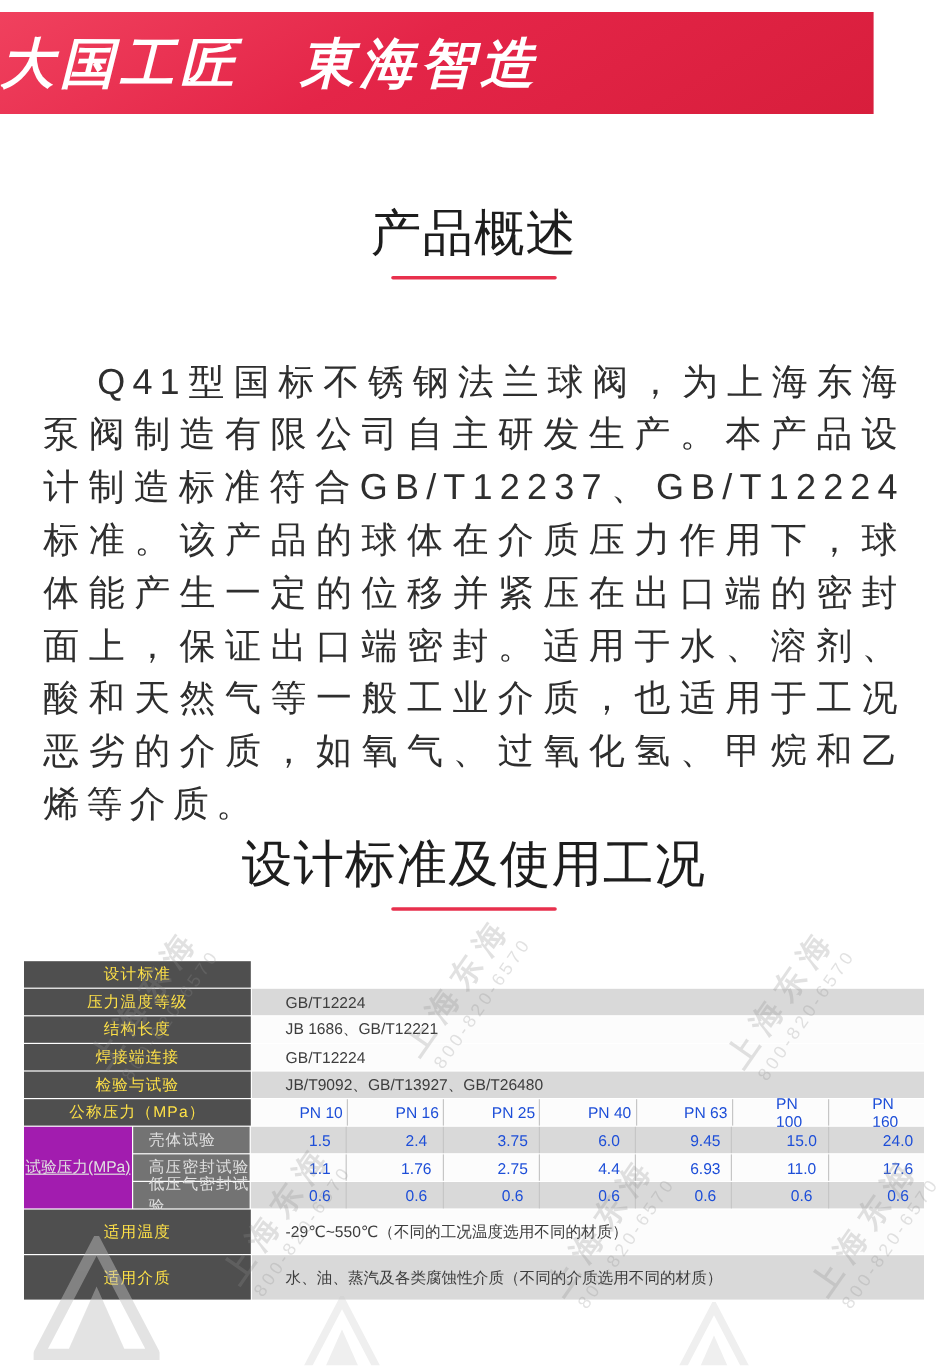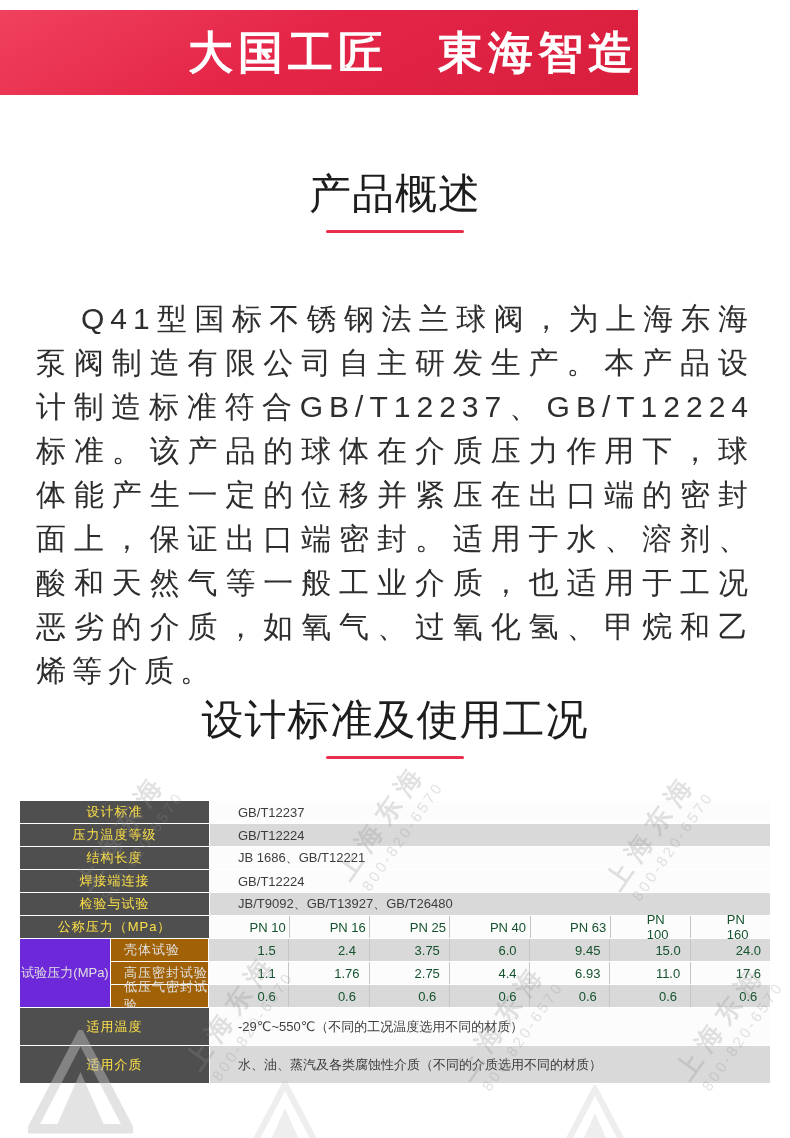--- a/index.html
+++ b/index.html
@@ -5,23 +5,23 @@
   * { box-sizing: border-box; margin: 0; padding: 0; }
   html, body { background: #ffffff; }
   body { font-family: "Liberation Sans", "DejaVu Sans", sans-serif; }
   .page {
     position: relative; width: 790px; height: 1138px;
     background: #ffffff; overflow: hidden; margin: 0 auto;
   }
 
   
   .banner {
-    position: absolute; top: 10px; left: 0; width: 638px; height: 85px;
+    position: absolute; top: 10px; left: 0; width: 728px; height: 85px;
     background: linear-gradient(150deg, #f0415e 0%, #e42548 45%, #d81e3c 100%);
-    display: flex; align-items: center; justify-content: flex-end;
+    display: flex; align-items: center; justify-content: flex-start; font-style: italic;
   }
   .banner-title {
     color: #ffffff; font-size: 45px; font-weight: bold; letter-spacing: 5px;
     white-space: pre;
   }
 
   
   .title-block {
     position: absolute; left: 0; width: 790px;
     display: flex; flex-direction: column; align-items: center;
@@ -56,36 +56,36 @@
     display: flex; align-items: center; justify-content: center;
     letter-spacing: 1px; flex-shrink: 0;
   }
   .t-value {
     flex: 1; margin-left: 1px; display: flex; align-items: center;
     padding-left: 28px; color: #3d3d3d;
   }
   .t-cells { flex: 1; margin-left: 1px; display: flex; }
   .t-cell {
     flex: 1; display: flex; align-items: center; justify-content: center;
-    color: #14532d; border-left: 1px solid #c6c6c6; padding-left: 36px;
+    color: #1d4ed8; border-left: 1px solid #c6c6c6; padding-left: 36px;
   }
   .t-cell:first-child { border-left: none; }
   .bg-a { background: #fcfcfc; }
   .bg-b { background: #d9d9d9; }
 
   
   .t-group { display: flex; margin-bottom: 1px; }
   .t-glabel {
-    width: 90px; background: #6d28d9; color: #e0e0e0; flex-shrink: 0;
-    display: flex; align-items: center; justify-content: center;
+    width: 90px; background: #a21caf; color: #e0e0e0; flex-shrink: 0;
+    display: flex; align-items: center; justify-content: center; text-decoration: underline;
   }
   .t-gbody { flex: 1; margin-left: 1px; display: flex; flex-direction: column; }
   .t-gbody .t-row:last-child { margin-bottom: 0; }
   .t-sublabel {
-    width: 97px; background: #a16207; color: #e0e0e0; flex-shrink: 0;
+    width: 97px; background: #737373; color: #e0e0e0; flex-shrink: 0;
     display: flex; align-items: center; padding-left: 13px; letter-spacing: 1px;
   }
 
   
   .wm-layer { position: absolute; inset: 0; pointer-events: none; z-index: 2; }
   .wm {
     position: absolute; transform: rotate(-55deg); transform-origin: center;
     color: #8f8f8f; opacity: 0.26; text-align: center; white-space: nowrap;
   }
   .wm .wm-cn { font-size: 26px; letter-spacing: 8px; font-weight: bold; }
@@ -110,21 +110,20 @@
 
   <div class="title-block" id="specs-titleblock">
     <div class="section-title">设计标准及使用工况</div>
     <div class="title-underline"></div>
   </div>
 
   <div class="spec-table">
 
     <div class="t-row">
       <div class="t-label">设计标准</div>
-      <div class="t-value bg-a">GB/T12237</div>
     </div>
 
     <div class="t-row">
       <div class="t-label">压力温度等级</div>
       <div class="t-value bg-b">GB/T12224</div>
     </div>
 
     <div class="t-row">
       <div class="t-label">结构长度</div>
       <div class="t-value bg-a">JB 1686、GB/T12221</div>

